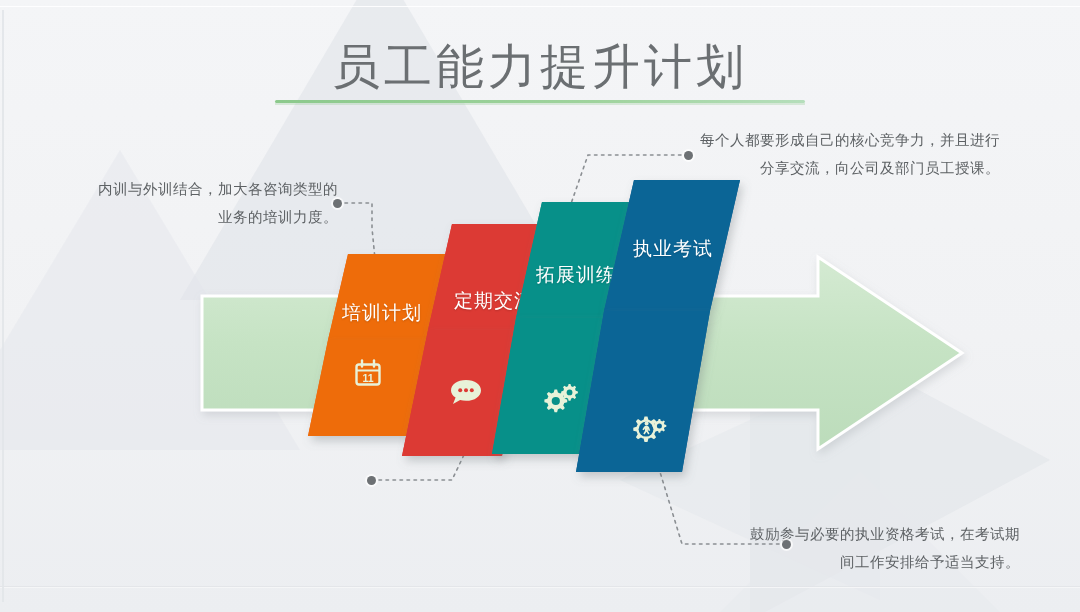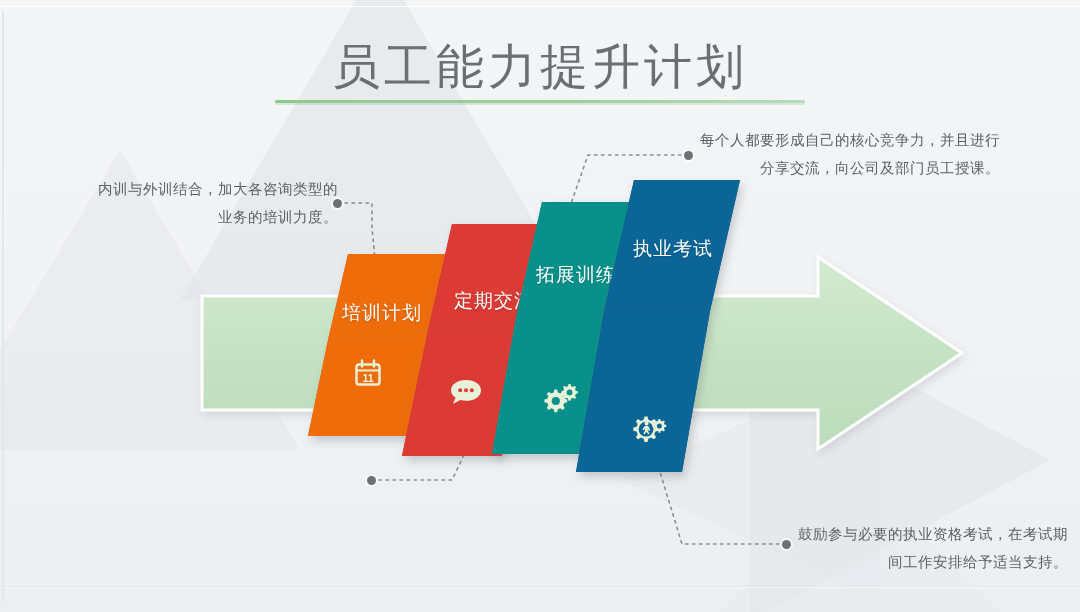--- a/index.html
+++ b/index.html
@@ -381,16 +381,16 @@
   </div>
 
   <div class="note right-align" style="left:88px; top:175px; width:250px;">内训与外训结合，加大各咨询类型的业务的培训力度。</div>
   <div class="dot" style="left:333px; top:199px;"></div>
 
   <div class="note left-align" style="left:700px; top:126px; width:300px;">每个人都要形成自己的核心竞争力，并且进行分享交流，向公司及部门员工授课。</div>
   <div class="dot" style="left:684px; top:151px;"></div>
 
   <div class="dot" style="left:367px; top:476px;"></div>
 
-  <div class="note left-align" style="left:798px; top:520px; width:270px;">鼓励参与必要的执业资格考试，在考试期间工作安排给予适当支持。</div>
+  <div class="note left-align" style="left:750px; top:520px; width:270px;">鼓励参与必要的执业资格考试，在考试期间工作安排给予适当支持。</div>
   <div class="dot" style="left:782px; top:540px;"></div>
 
 </div>
 
 </body></html>

